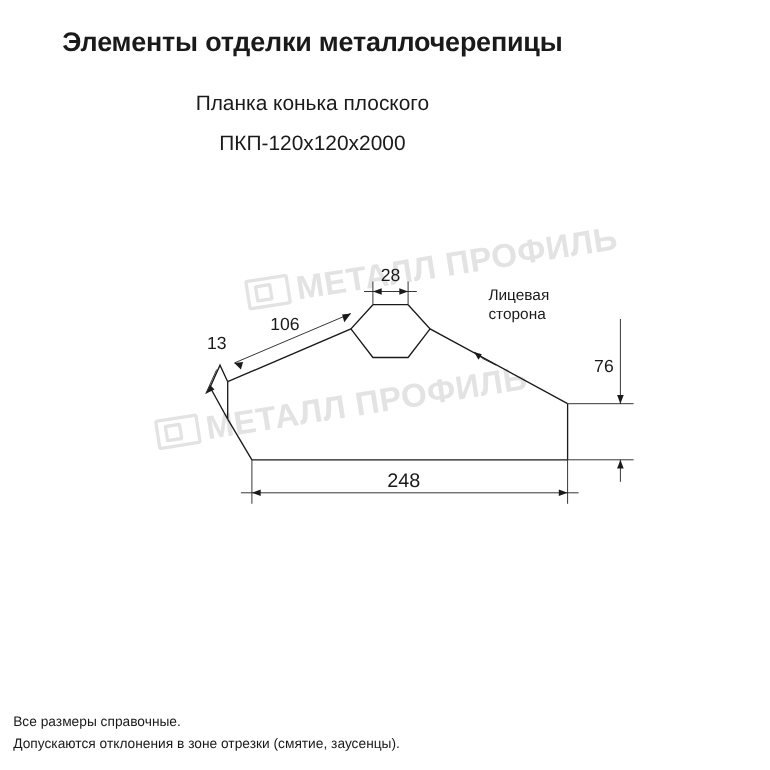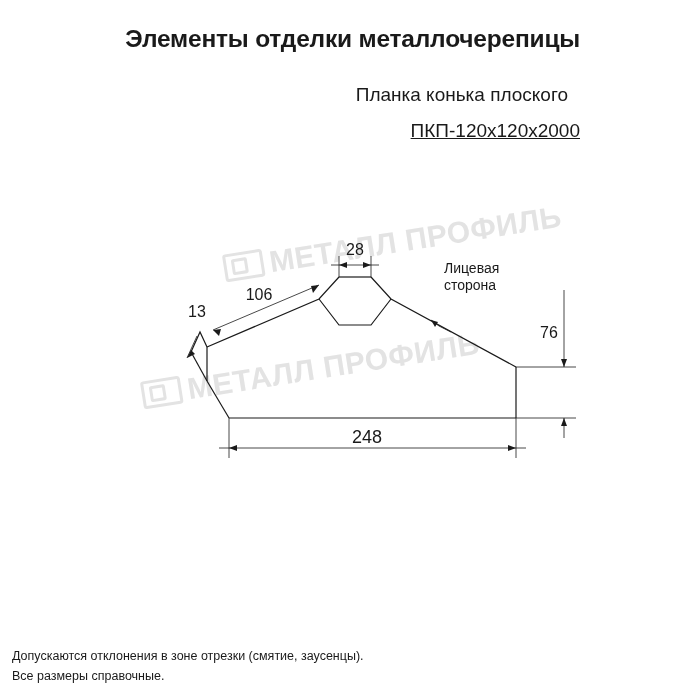--- a/index.html
+++ b/index.html
@@ -16,23 +16,23 @@
     position: relative;
   }
   .page {
     position: relative;
     width: 700px;
     height: 700px;
   }
   .title-block {
     position: absolute;
     top: 24px;
-    left: 12px;
+    left: 0;
     width: 568px;
-    text-align: right;
+    text-align: center;
   }
   .main-title {
     font-size: 24.5px;
     font-weight: bold;
     letter-spacing: -0.2px;
     line-height: 1.2;
     margin: 0;
   }
   .sub-title {
     font-size: 19px;
@@ -40,21 +40,20 @@
     margin: 12px;
     margin-top: 30px;
     line-height: 1.25;
   }
   .part-code {
     font-size: 19px;
     font-weight: normal;
     margin: 0;
     margin-top: 8px;
     line-height: 1.25;
-    text-decoration: underline;
   }
   .drawing {
     position: absolute;
     top: 180px;
     left: 0;
     width: 700px;
     height: 340px;
     margin-left: 19px;
   }
   .watermarks {
@@ -193,17 +192,17 @@
       <text x="348" y="263" text-anchor="middle" font-size="18">248</text>
       <text x="240" y="120" text-anchor="middle" font-size="16">106</text>
       <text x="178" y="137" text-anchor="middle" font-size="16">13</text>
 
       <text x="425" y="93" text-anchor="start" font-size="14">Лицевая</text>
       <text x="425" y="110" text-anchor="start" font-size="14">сторона</text>
     </svg>
   </div>
 
   <div class="footer">
+    <div>Все размеры справочные.</div>
     <div>Допускаются отклонения в зоне отрезки (смятие, заусенцы).</div>
-    <div>Все размеры справочные.</div>
   </div>
 
 </div>
 
 </body></html>

